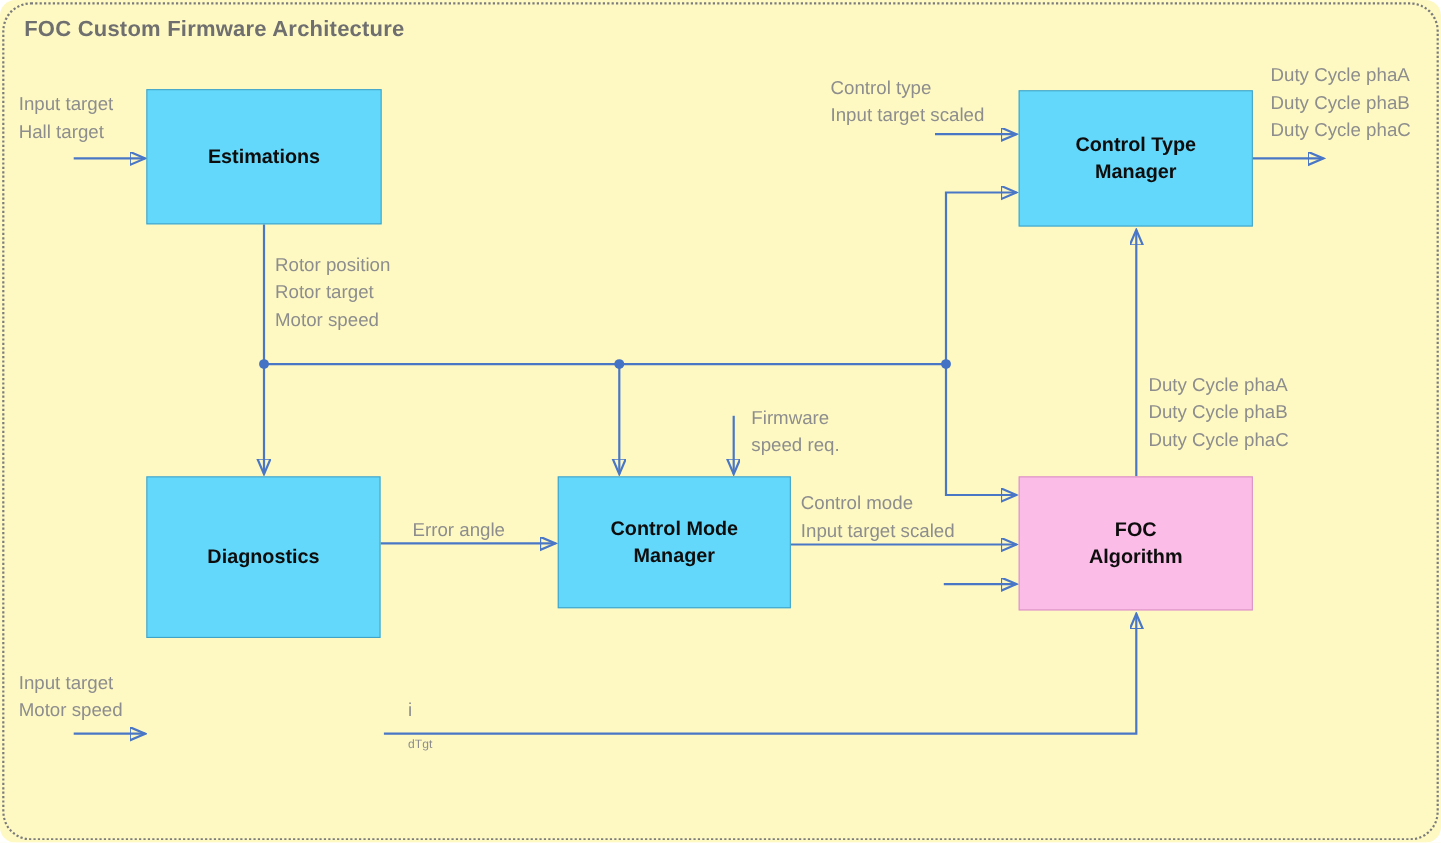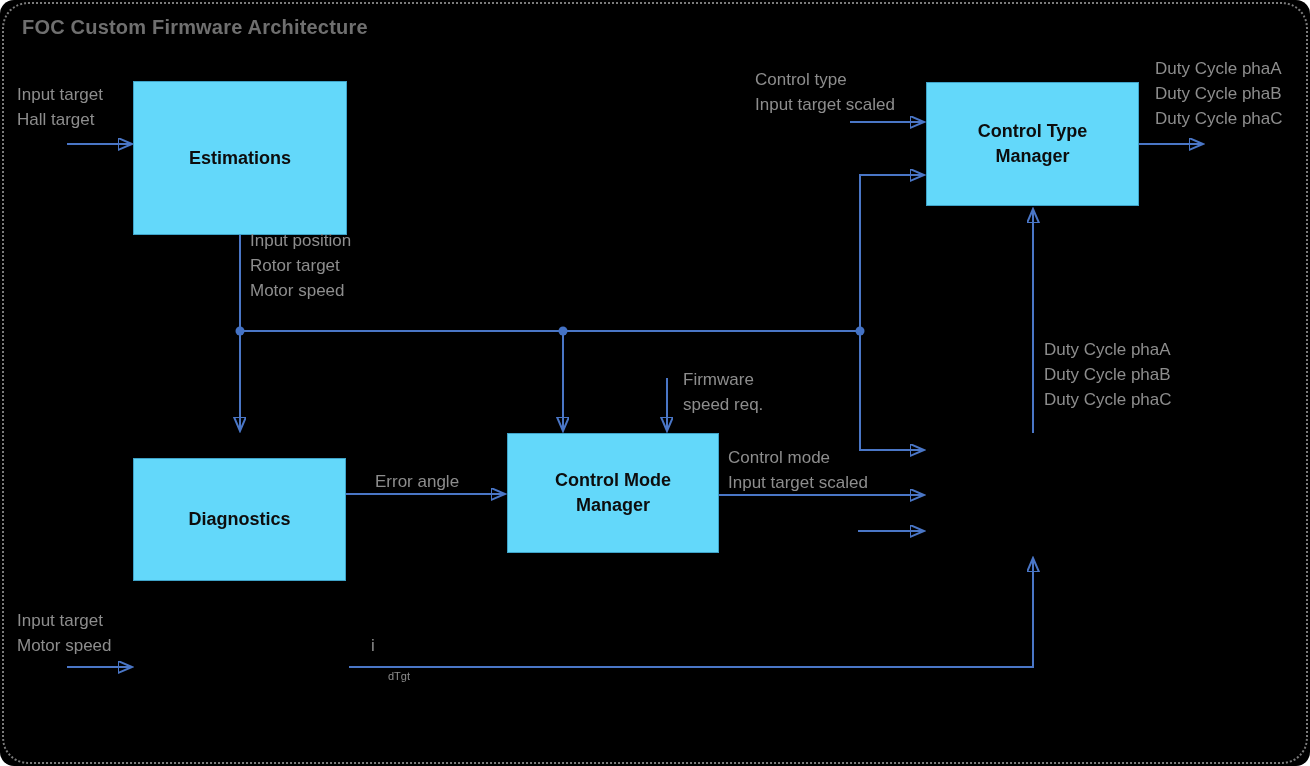--- a/index.html
+++ b/index.html
@@ -1,17 +1,17 @@
 <!DOCTYPE html>
 <html><head>
 <meta charset="utf-8">
 <style>
   html,body{margin:0;padding:0;background:#ffffff;}
   .canvas{
-    position:relative;width:1310px;height:766px;background:#000000;
+    position:relative;width:1310px;height:766px;background:#fef9c3;
     border-radius:14px;overflow:hidden;
     font-family:"Liberation Sans",sans-serif;
     text-decoration:underline;
   }
   .dotted-frame{
     position:absolute;left:2px;top:2px;right:2px;bottom:2px;
     border:2px dotted #7b7b7b;border-radius:26px;pointer-events:none;
   }
   .title{
     position:absolute;left:22px;top:16px;
@@ -24,21 +24,21 @@
     font-size:18px;font-weight:700;color:#0d0d0d;line-height:25px;
     text-align:center;box-sizing:border-box;
   }
   .block.cyan{background:#63d8fa;border:1px solid rgba(20,100,140,.45);}
   .block.pink{background:#fbbce8;border:1px solid rgba(180,90,150,.45);}
   .lbl{
     position:absolute;font-size:17px;line-height:25px;color:#8d8d8d;
     white-space:nowrap;
   }
   .lbl span{display:block;}
-  .lbl sub{font-size:11px;vertical-align:-4px;color:#8d8d8d;margin-left:17px;}
+  .lbl sub{font-size:11px;vertical-align:-4px;color:#8d8d8d;}
   svg.wires{position:absolute;left:0;top:0;pointer-events:none;}
   svg.wires path{stroke:#4a76c6;stroke-width:2;fill:none;}
   svg.wires circle{fill:#4472c4;}
 </style>
 </head>
 <body>
 
 <div class="canvas">
 
   <svg class="wires" width="1310" height="766" viewBox="0 0 1310 766">
@@ -62,47 +62,51 @@
     <path d="M1033,433 V209" marker-end="url(#arw)"></path>
     <path d="M67,667 H132" marker-end="url(#arw)"></path>
     <path d="M349,667 H1033 V558" marker-end="url(#arw)"></path>
     <circle cx="240" cy="331" r="4.5"></circle>
     <circle cx="563" cy="331" r="4.5"></circle>
     <circle cx="860" cy="331" r="4.5"></circle>
   </svg>
 
   <div class="title">FOC Custom Firmware Architecture</div>
 
-  <div class="block cyan" style="left:133px;top:81px;width:214px;height:154px">
+  <div class="block cyan" style="left:133px;top:81px;width:214px;height:123px">
     <div>Estimations</div>
   </div>
 
   <div class="block cyan" style="left:926px;top:82px;width:213px;height:124px">
     <div>Control Type</div>
     <div>Manager</div>
   </div>
 
-  <div class="block cyan" style="left:133px;top:458px;width:213px;height:123px">
+  <div class="block cyan" style="left:133px;top:433px;width:213px;height:147px">
     <div>Diagnostics</div>
   </div>
 
   <div class="block cyan" style="left:507px;top:433px;width:212px;height:120px">
     <div>Control Mode</div>
     <div>Manager</div>
   </div>
 
+  <div class="block pink" style="left:926px;top:433px;width:213px;height:122px">
+    <div>FOC</div>
+    <div>Algorithm</div>
+  </div>
 
 
   <div class="lbl" style="left:17px;top:82px">
     <span>Input target</span>
     <span>Hall target</span>
   </div>
 
   <div class="lbl" style="left:250px;top:228px">
-    <span>Input position</span>
+    <span>Rotor position</span>
     <span>Rotor target</span>
     <span>Motor speed</span>
   </div>
 
   <div class="lbl" style="left:755px;top:67px">
     <span>Control type</span>
     <span>Input target scaled</span>
   </div>
 
   <div class="lbl" style="left:1155px;top:56px">

